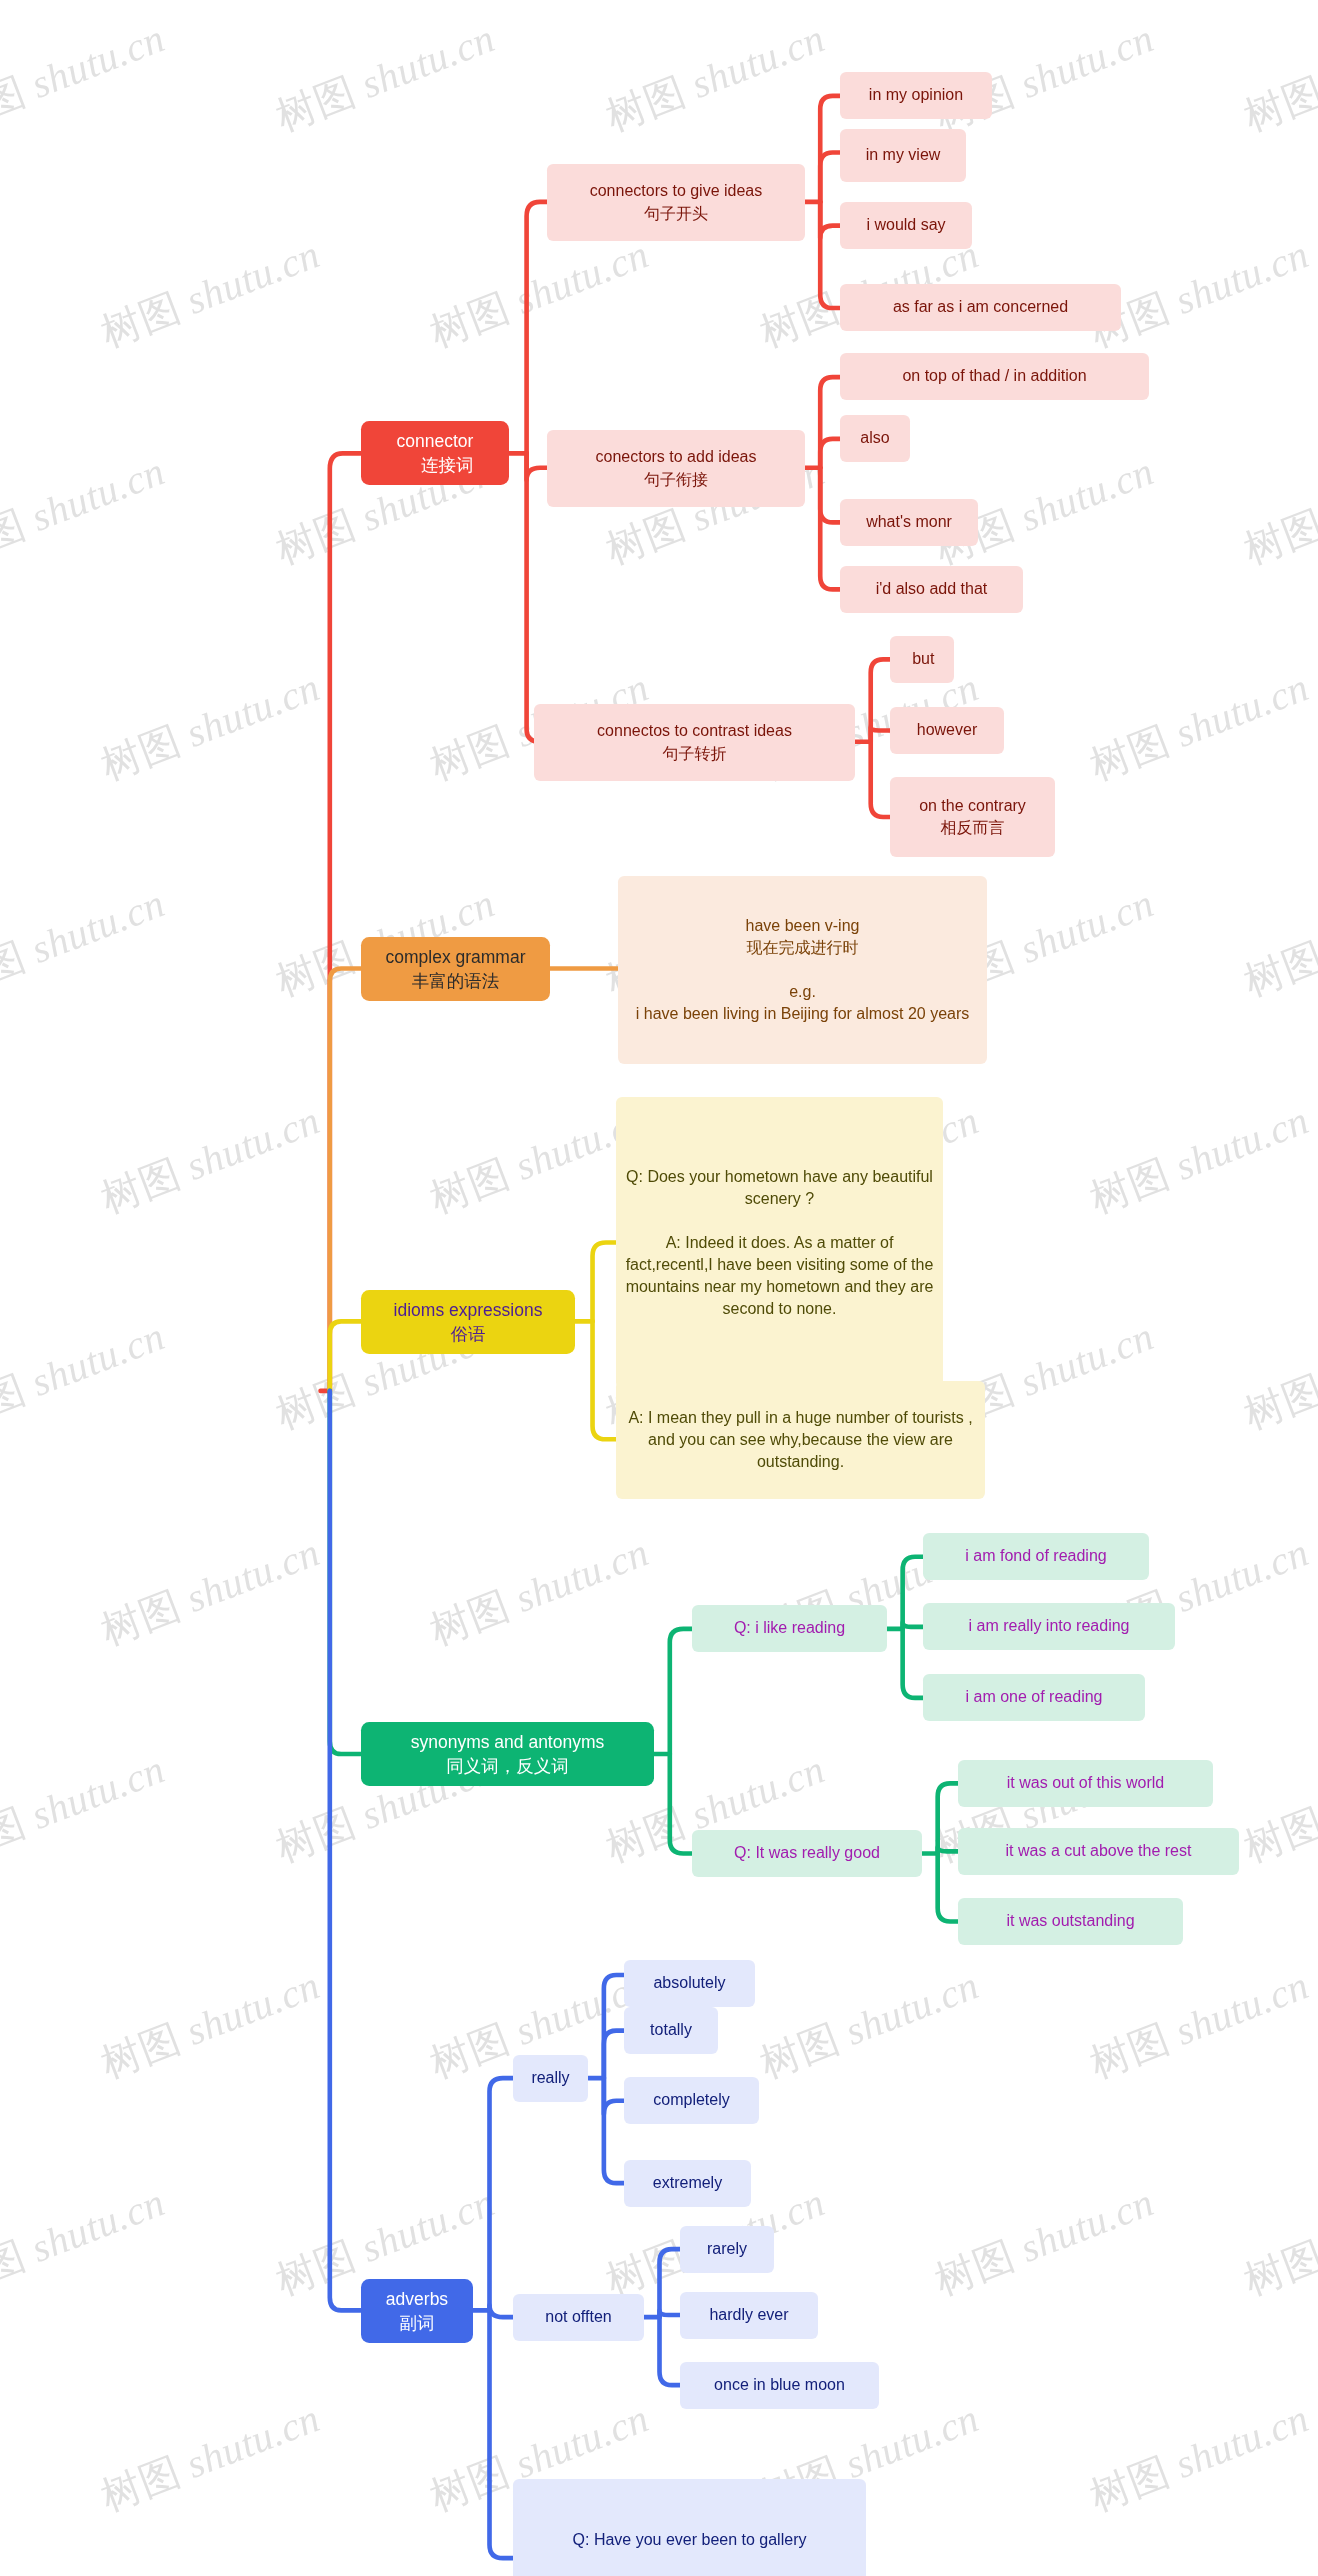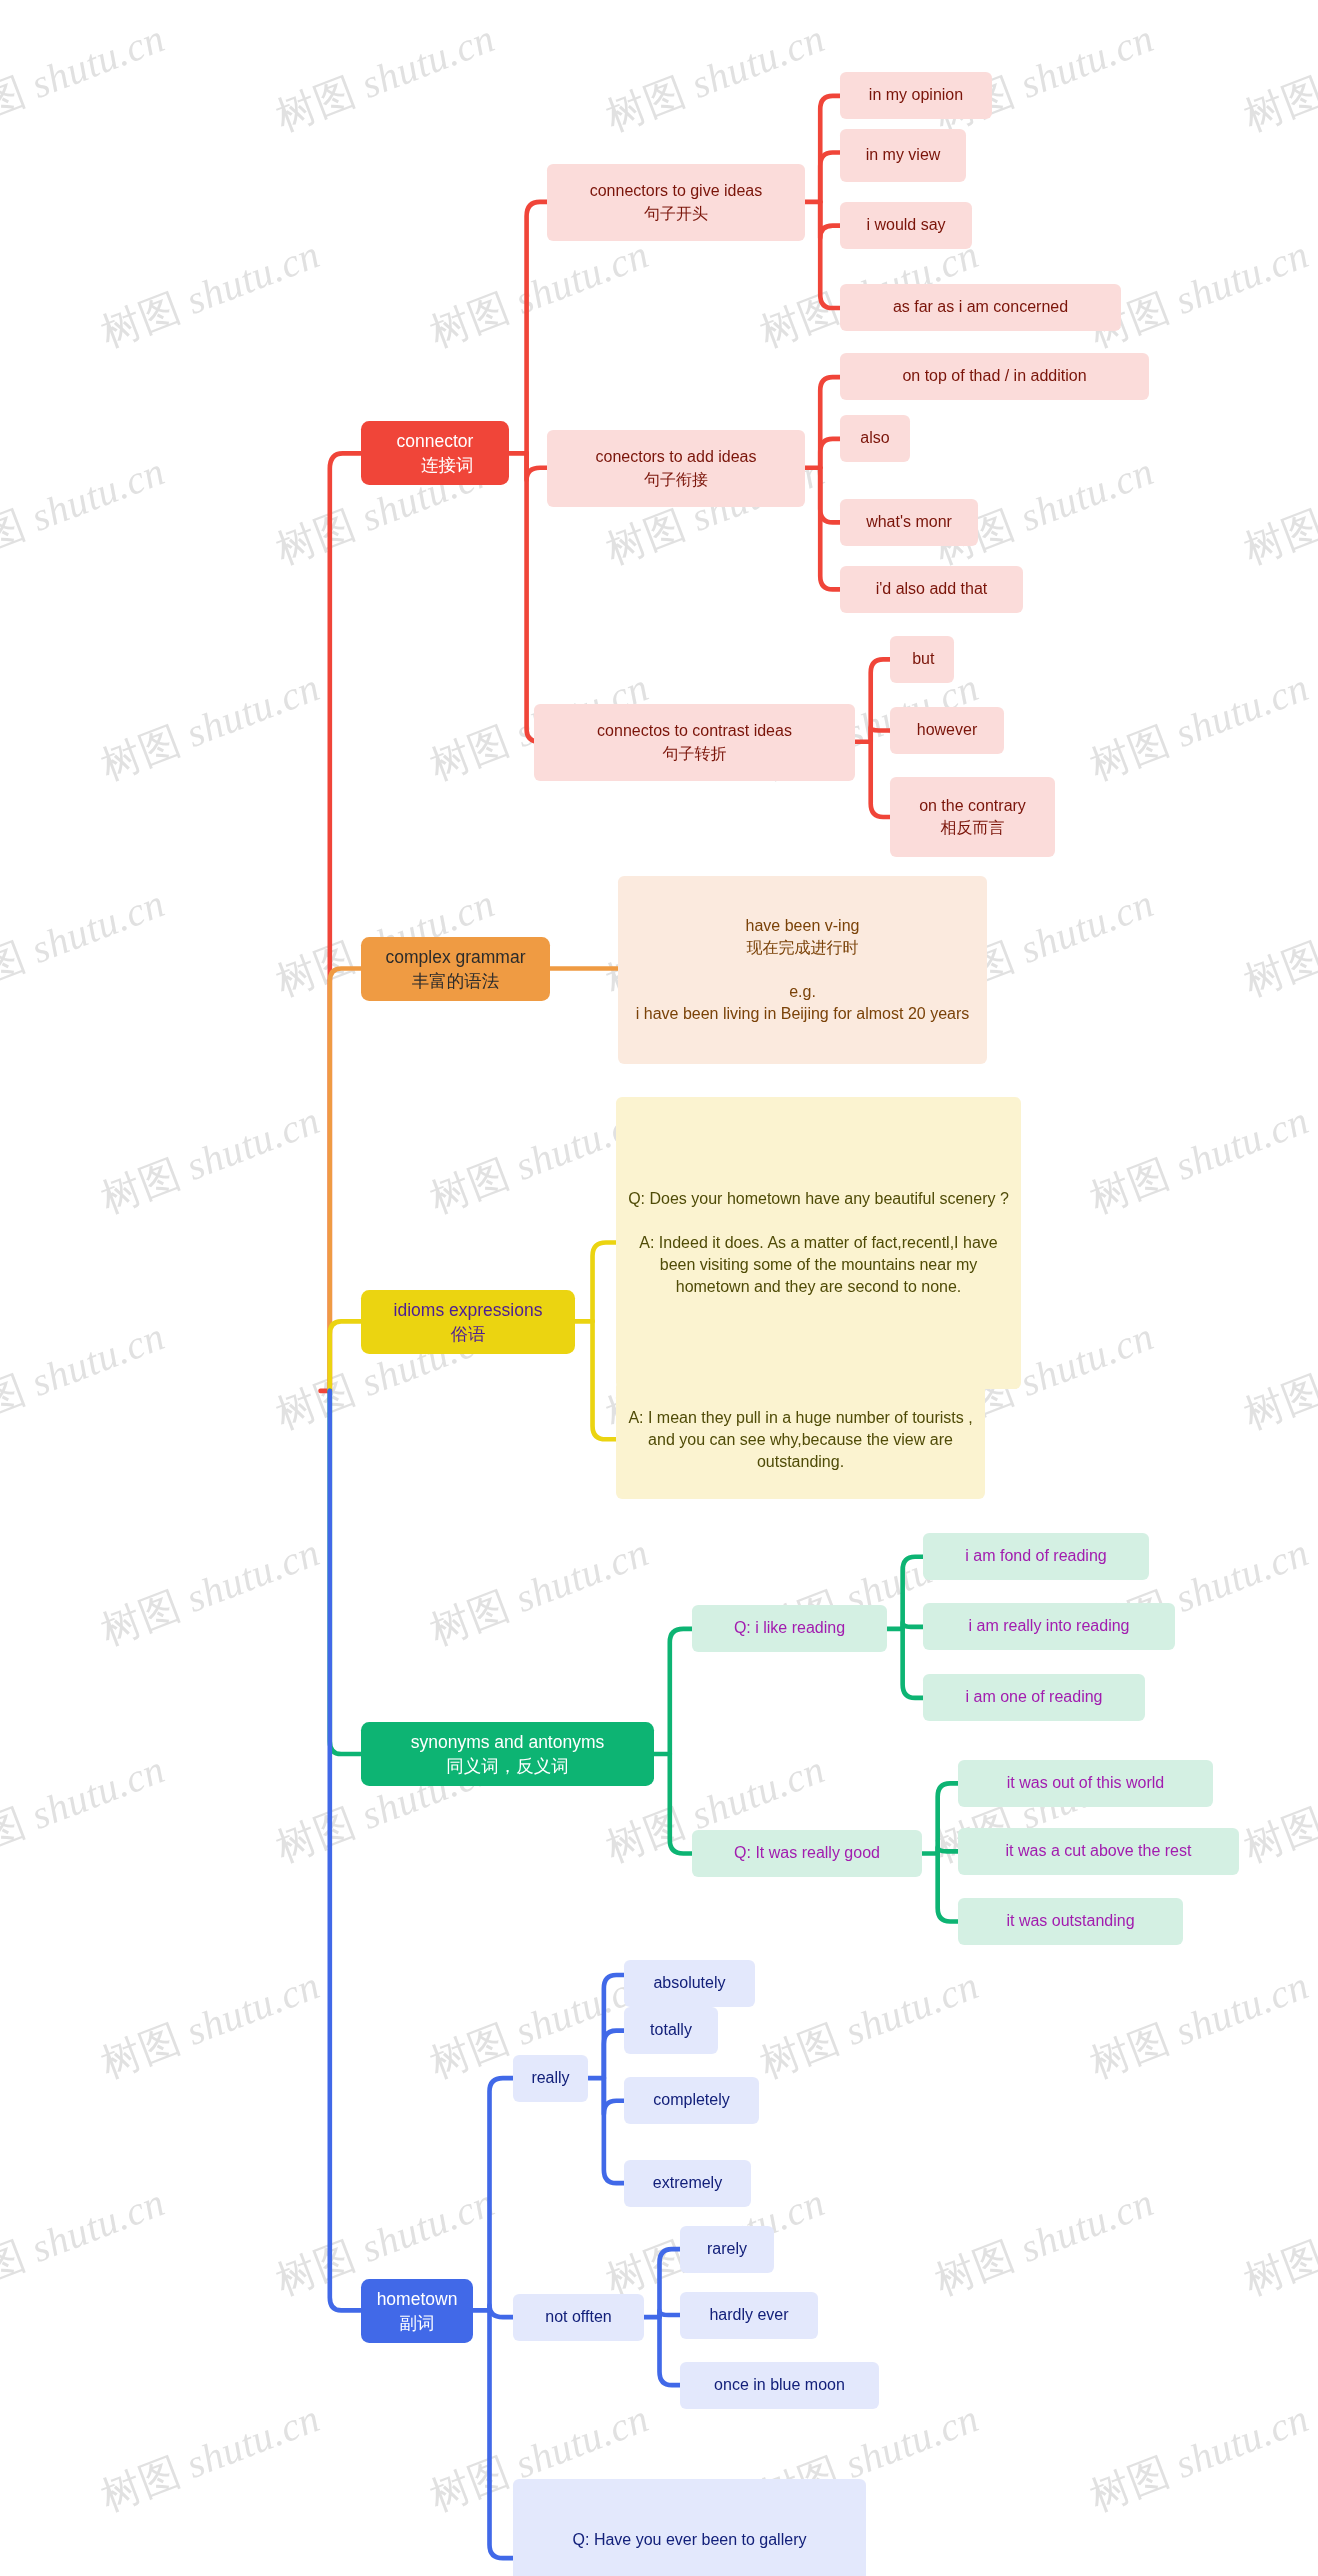--- a/index.html
+++ b/index.html
@@ -214,39 +214,39 @@
   <div class="node n-l1 orange" style="left:361px;top:937px;width:189px;height:64px;">complex grammar
 丰富的语法</div>
   <div class="node n-pale orange" style="left:618px;top:876px;width:369px;height:188px;">have been v-ing
 现在完成进行时
 
 e.g.
 i have been living in Beijing for almost 20 years</div>
 
   <div class="node n-l1 yellow" style="left:361px;top:1290px;width:214px;height:64px;">idioms expressions
 俗语</div>
-  <div class="node n-pale yellow" style="left:616px;top:1097px;width:405px;height:292px;">Q: Does your hometown have any beautiful scenery ?
+  <div class="node n-pale yellow" style="left:616px;top:1097px;width:327px;height:292px;">Q: Does your hometown have any beautiful scenery ?
 
 A: Indeed it does. As a matter of fact,recentl,I have been visiting some of the mountains near my hometown and they are second to none.</div>
   <div class="node n-pale yellow" style="left:616px;top:1381px;width:369px;height:118px;">A: I mean they pull in a huge number of tourists , and you can see why,because the view are outstanding.</div>
 
   <div class="node n-l1 green" style="left:361px;top:1722px;width:293px;height:64px;">synonyms and antonyms
 同义词，反义词</div>
 
   <div class="node n-pale green" style="left:692px;top:1605px;width:195px;height:47px;">Q: i like reading</div>
   <div class="node n-pale green" style="left:923px;top:1533px;width:226px;height:47px;">i am fond of reading</div>
   <div class="node n-pale green" style="left:923px;top:1603px;width:252px;height:47px;">i am really into reading</div>
   <div class="node n-pale green" style="left:923px;top:1674px;width:222px;height:47px;">i am one of reading</div>
 
   <div class="node n-pale green" style="left:692px;top:1830px;width:230px;height:47px;">Q: It was really good</div>
   <div class="node n-pale green" style="left:958px;top:1760px;width:255px;height:47px;">it was out of this world</div>
   <div class="node n-pale green" style="left:958px;top:1828px;width:281px;height:47px;">it was a cut above the rest</div>
   <div class="node n-pale green" style="left:958px;top:1898px;width:225px;height:47px;">it was outstanding</div>
 
-  <div class="node n-l1 blue" style="left:361px;top:2279px;width:112px;height:64px;">hometown
+  <div class="node n-l1 blue" style="left:361px;top:2279px;width:112px;height:64px;">adverbs
 副词</div>
 
   <div class="node n-pale blue-soft" style="left:513px;top:2055px;width:75px;height:47px;">really</div>
   <div class="node n-pale blue-soft" style="left:624px;top:1952px;width:131px;height:47px;margin-top:8px;">absolutely</div>
   <div class="node n-pale blue-soft" style="left:624px;top:2007px;width:94px;height:47px;">totally</div>
   <div class="node n-pale blue-soft" style="left:624px;top:2077px;width:135px;height:47px;">completely</div>
   <div class="node n-pale blue-soft" style="left:624px;top:2160px;width:127px;height:47px;">extremely</div>
 
   <div class="node n-pale blue-soft" style="left:513px;top:2294px;width:131px;height:47px;">not offten</div>
   <div class="node n-pale blue-soft" style="left:680px;top:2226px;width:94px;height:47px;">rarely</div>

